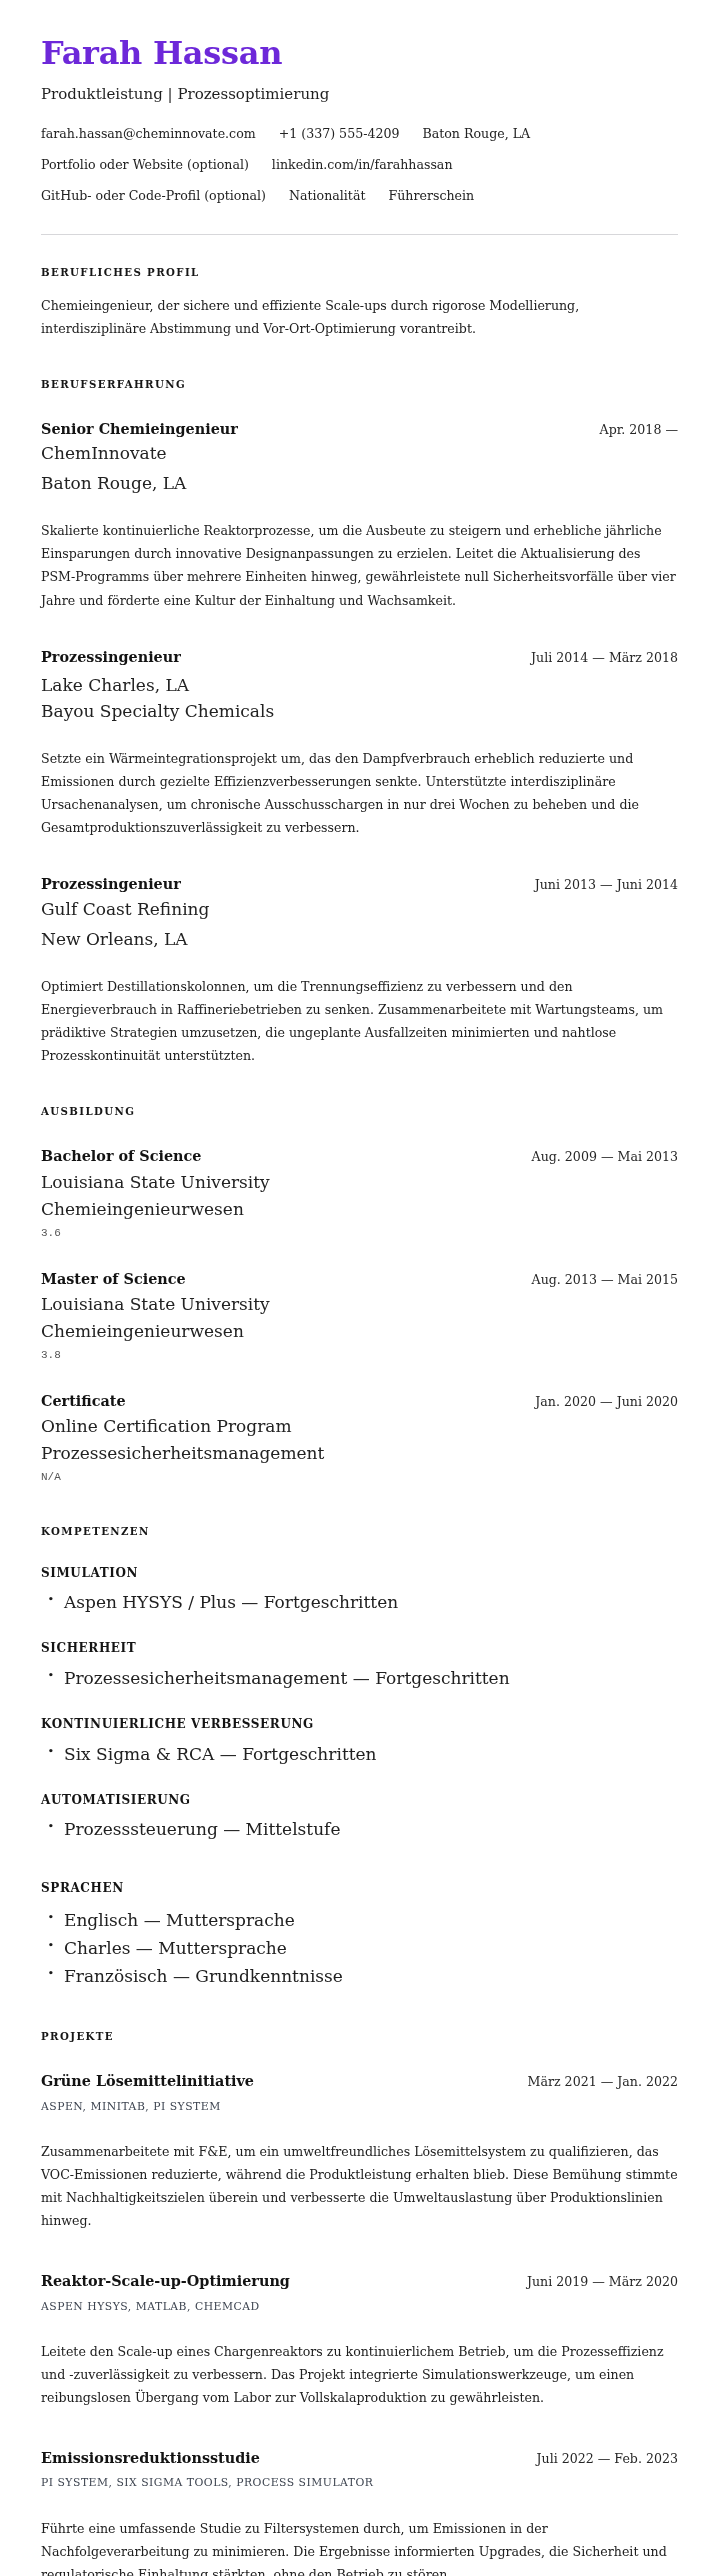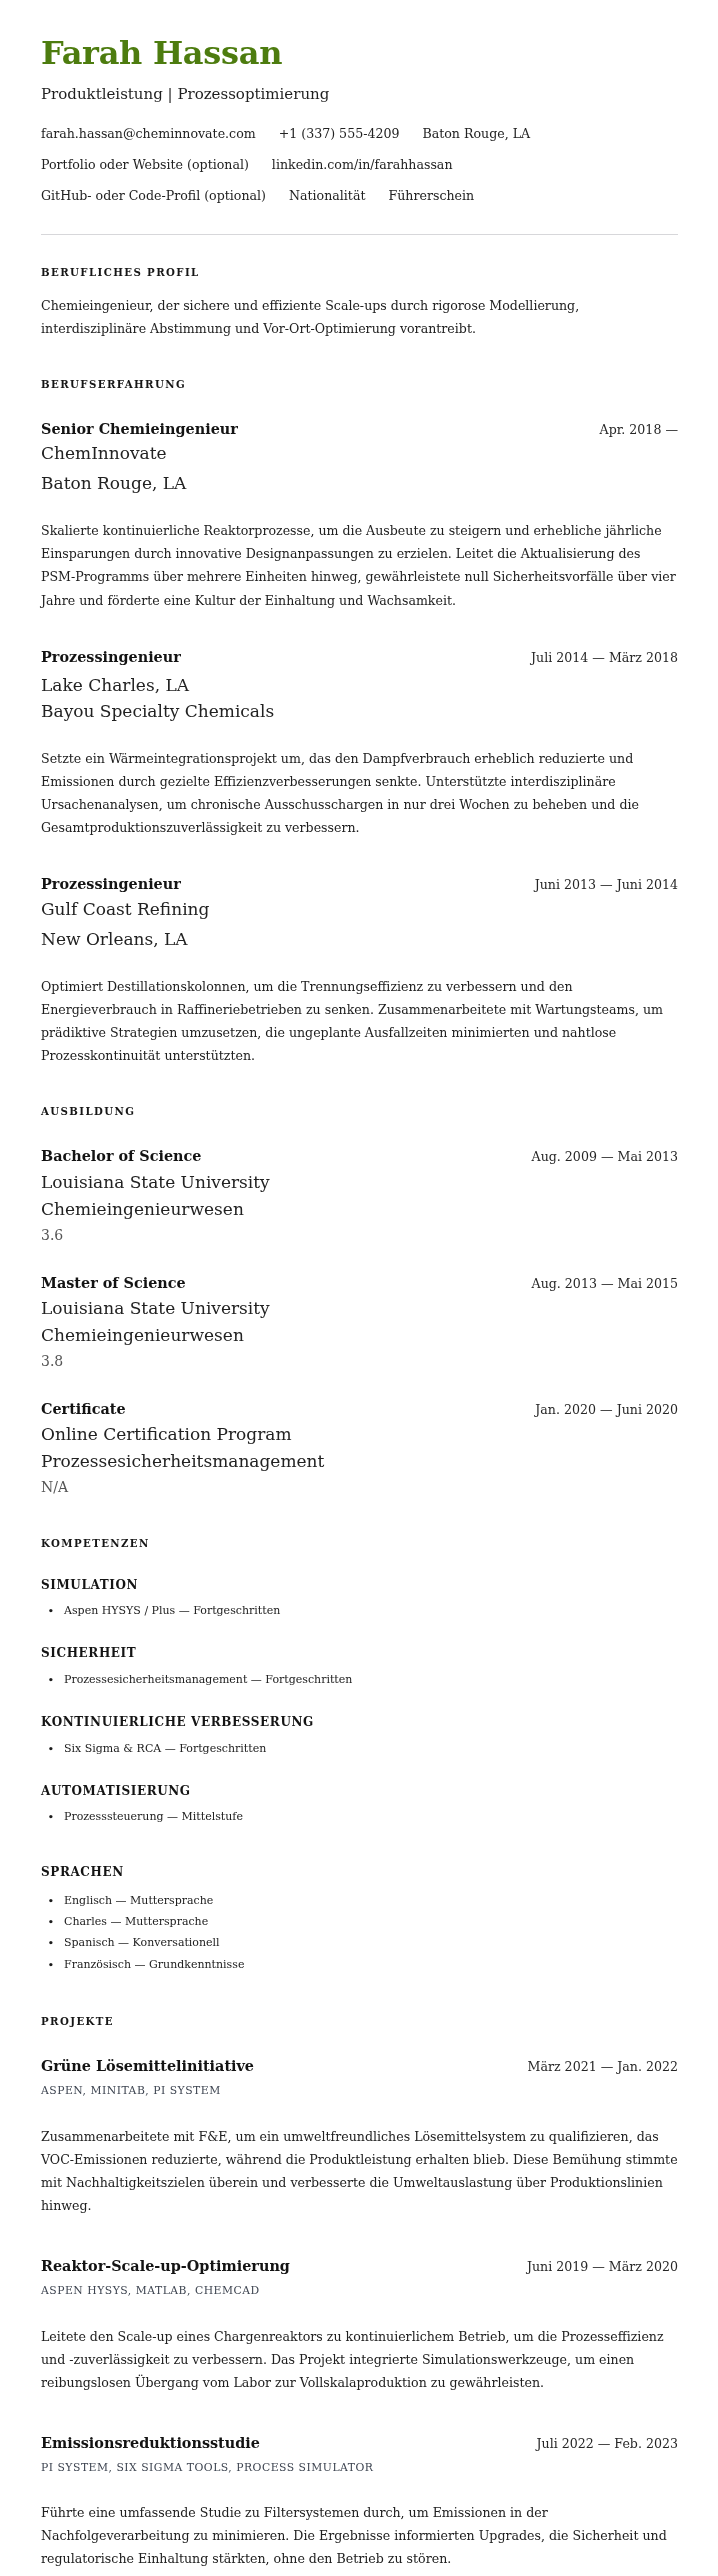--- a/index.html
+++ b/index.html
@@ -15,21 +15,21 @@
     min-height: 2576px;
     padding: 37px 41px 48px 41px;
   }
 
   
   .name {
     font-size: 32px;
     font-weight: 700;
     letter-spacing: -0.3px;
     line-height: 1.05;
-    color: #4d7c0f;
+    color: #6d28d9;
   }
   .subtitle {
     margin-top: 14.4px;
     font-size: 15px;
     color: #1f1f1f;
   }
   .contact-row {
     display: flex;
     flex-wrap: wrap;
     column-gap: 23px;
@@ -74,21 +74,21 @@
     font-size: 14.4px;
     font-weight: 700;
     color: #131313;
   }
   .item-date {
     font-size: 12.6px;
     color: #262626;
     white-space: nowrap;
   }
   .sub-line { font-size: 17px; color: #222; }
-  .tiny-line { font-size: 14px; color: #555; }
+  .tiny-line { font-size: 11px; color: #555; font-family: Liberation Mono, monospace; }
   .tools-line {
     font-size: 10.8px;
     letter-spacing: 0.5px;
     color: #3d4450;
   }
 
   
   .sec-profile .sec-head { margin-top: 31px; }
   .sec-profile .para { margin-top: 15.6px; }
 
@@ -104,21 +104,21 @@
   .edu { margin-top: 31px; }
   .edu .sub-line { margin-top: 7.2px; }
   .edu .tiny-line { margin-top: 7.8px; }
 
   .sec-skills .sec-head { margin-top: 42px; }
   .skill-cat .cat-head { margin-top: 29px; }
   ul.plain { list-style: none; }
   ul.plain li {
     position: relative;
     padding-left: 23px;
-    font-size: 11px;
+    font-size: 17px;
     color: #202020;
   }
   ul.plain li::before {
     content: "\2022";
     position: absolute;
     left: 6.6px;
     top: 0;
     font-size: 11.4px;
     color: #1b1b1b;
   }
@@ -262,21 +262,20 @@
         <li>Prozesssteuerung — Mittelstufe</li>
       </ul>
     </div>
   </section>
 
   <section class="sec-languages">
     <h2 class="list-sec-head">SPRACHEN</h2>
     <ul class="plain">
       <li>Englisch — Muttersprache</li>
       <li>Charles — Muttersprache</li>
-      <li>Spanisch — Konversationell</li>
       <li>Französisch — Grundkenntnisse</li>
     </ul>
   </section>
 
   <section class="sec-projects">
     <h2 class="sec-head">PROJEKTE</h2>
 
     <article class="project">
       <div class="item-head-row">
         <span class="item-title">Grüne Lösemittelinitiative</span>

